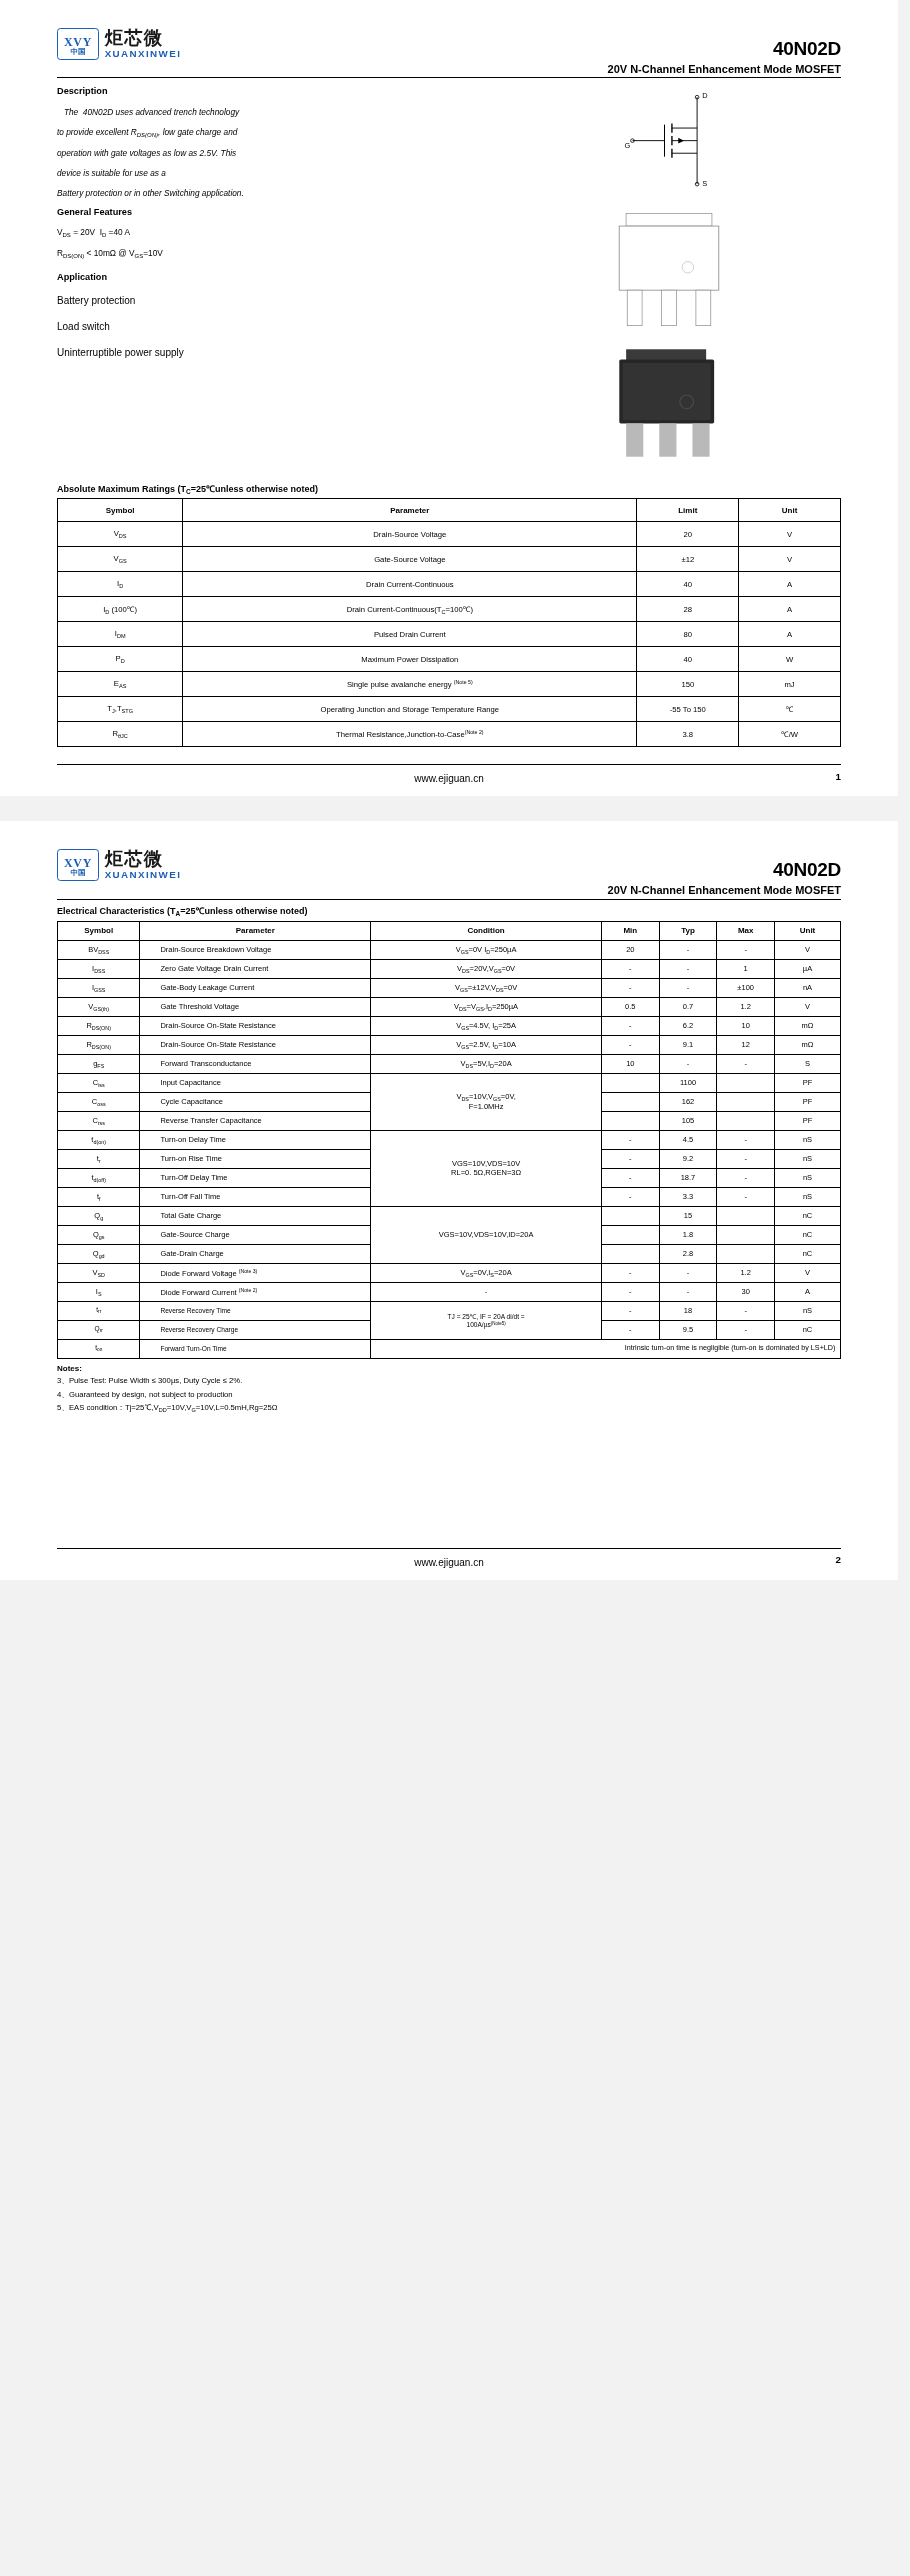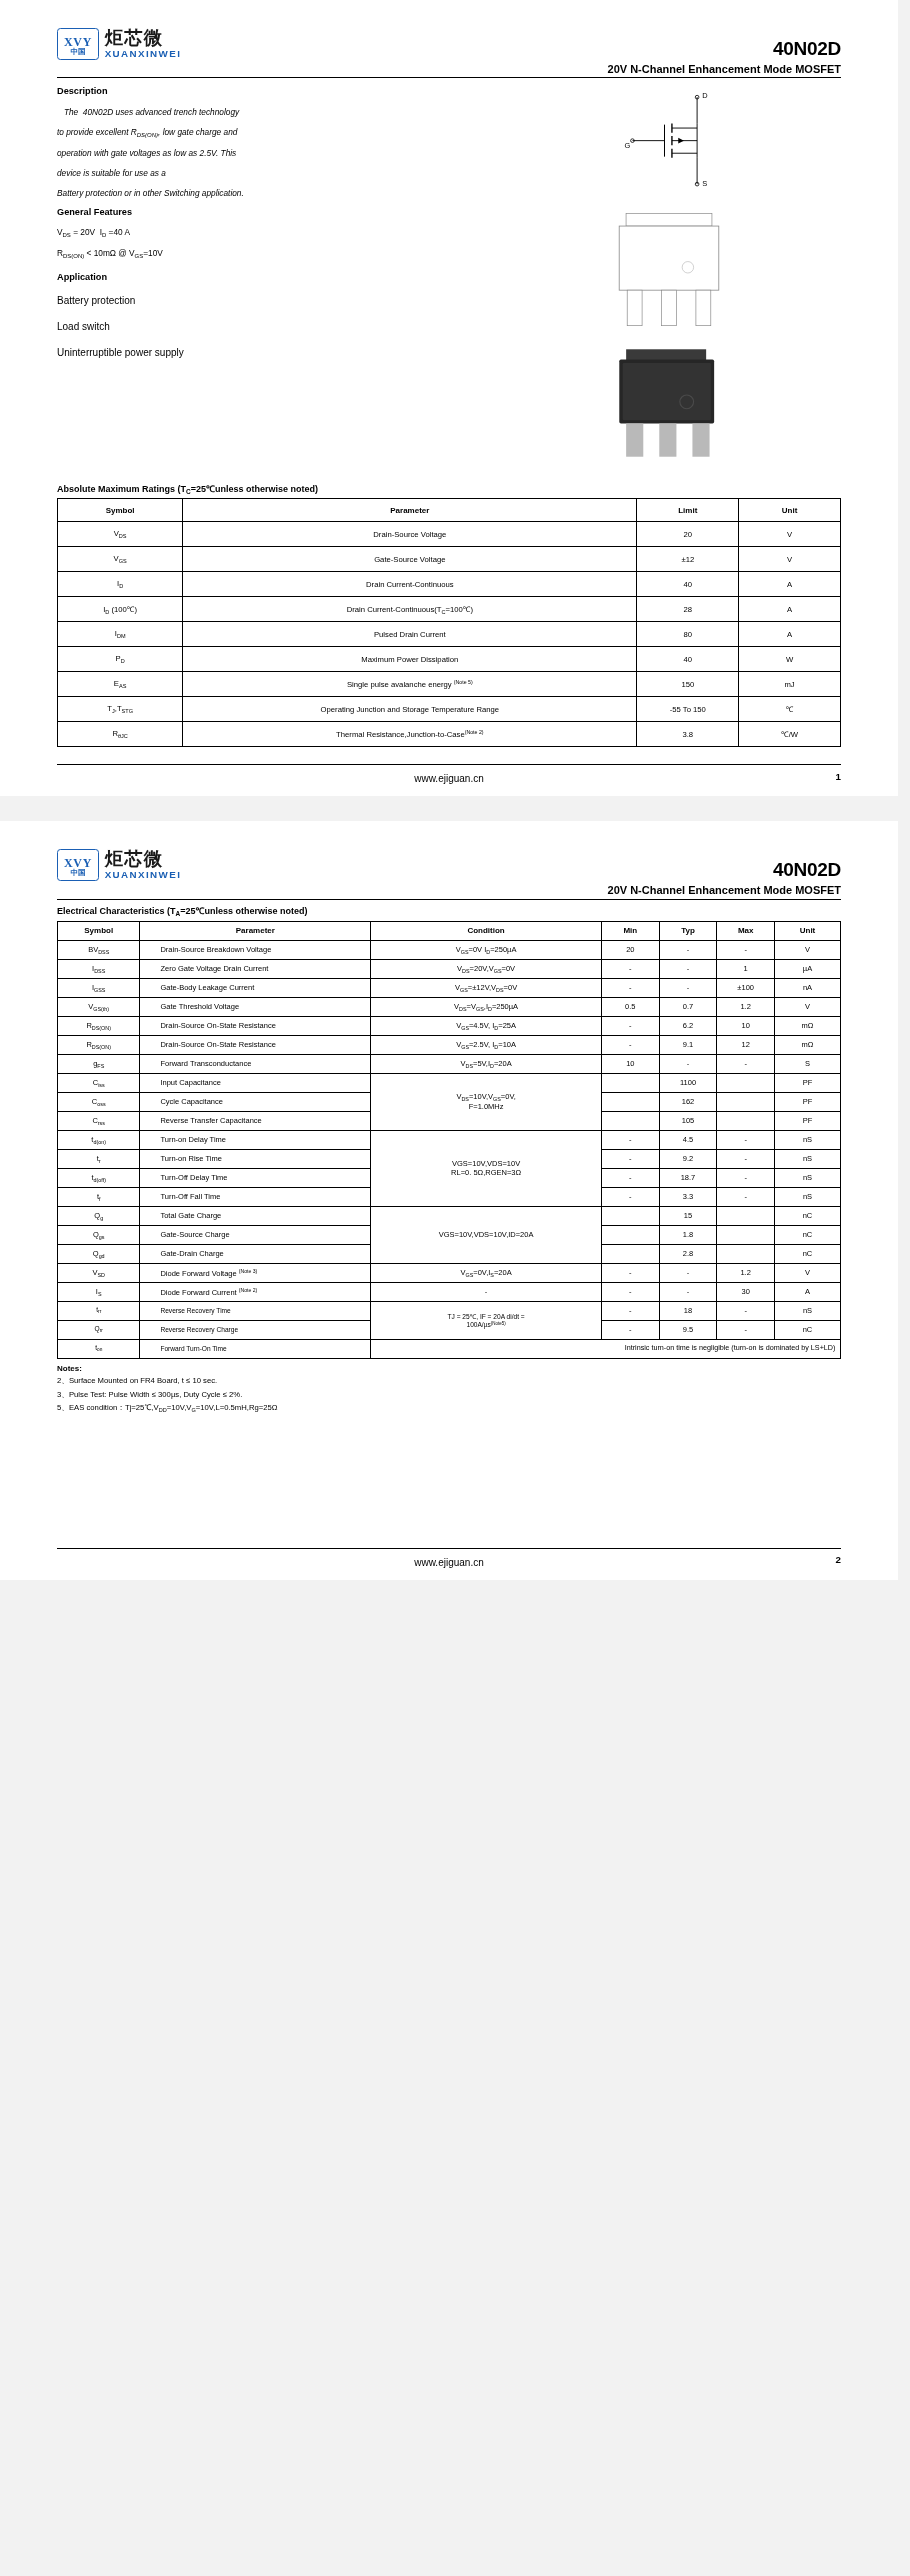--- a/index.html
+++ b/index.html
@@ -605,22 +605,22 @@
         <tr>
           <td class="small">t<sub>on</sub></td>
           <td class="param small">Forward Turn-On Time</td>
           <td colspan="5" class="note-cell">Intrinsic turn-on time is negligible (turn-on is dominated by LS+LD)</td>
         </tr>
       </tbody>
     </table>
 
     <div style="margin-top:5.7px">
       <div class="notes-title">Notes:</div>
-      <p class="note">2、Surface Mounted on FR4 Board, t ≤ 10 sec.</p>
       <p class="note">3、Pulse Test: Pulse Width ≤ 300µs, Duty Cycle ≤ 2%.</p>
+      <p class="note">4、Guaranteed by design, not subject to production</p>
       <p class="note">5、EAS condition：Tj=25℃,V<sub>DD</sub>=10V,V<sub>G</sub>=10V,L=0.5mH,Rg=25Ω</p>
     </div>
 
     <div style="height:115px"></div>
 
     <div class="footer">
       <div class="url">www.ejiguan.cn</div>
       <div class="pg">2</div>
     </div>
   </div>

